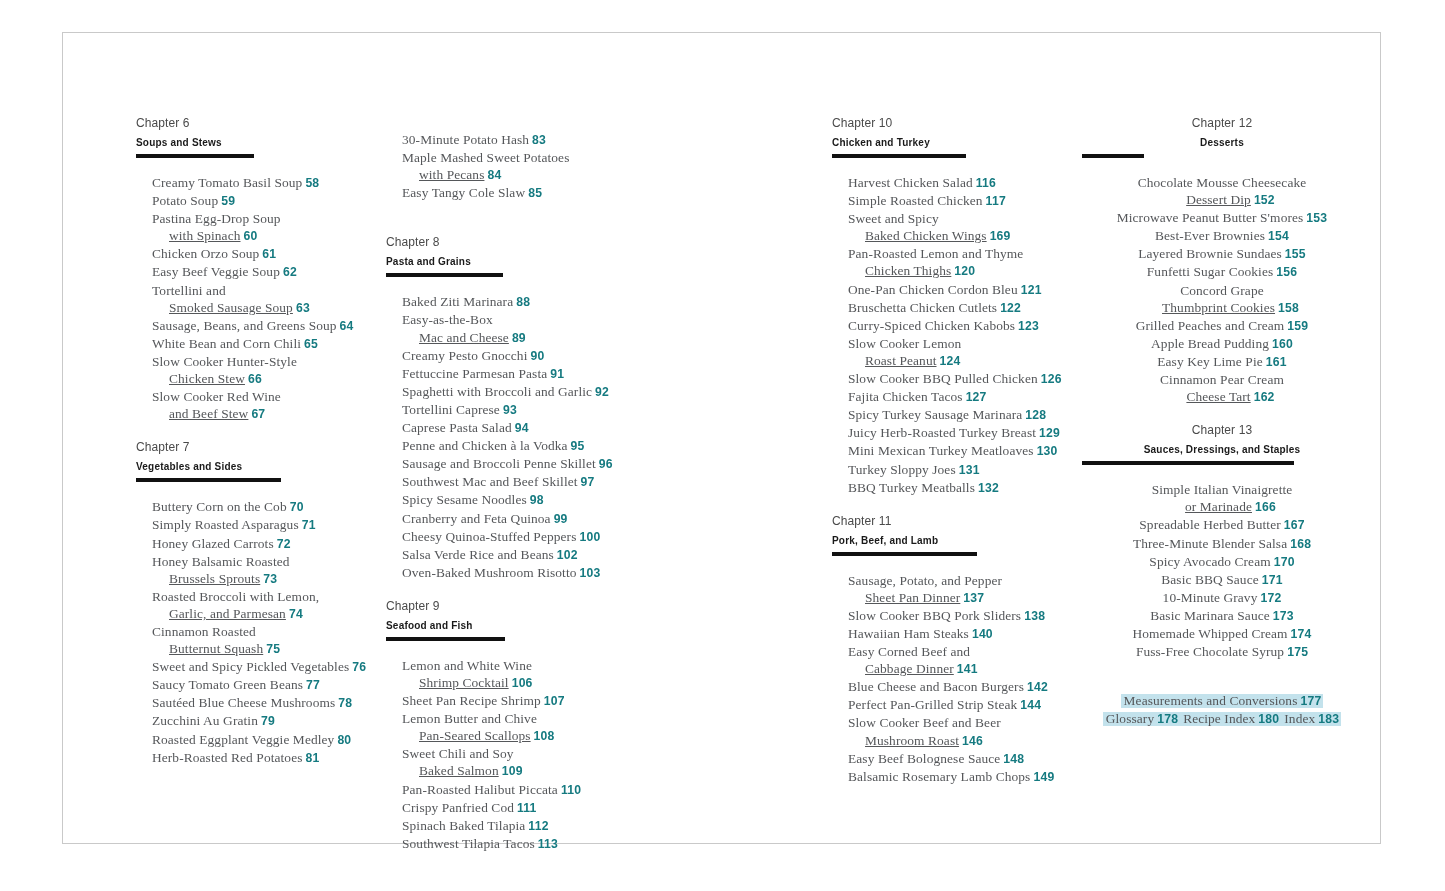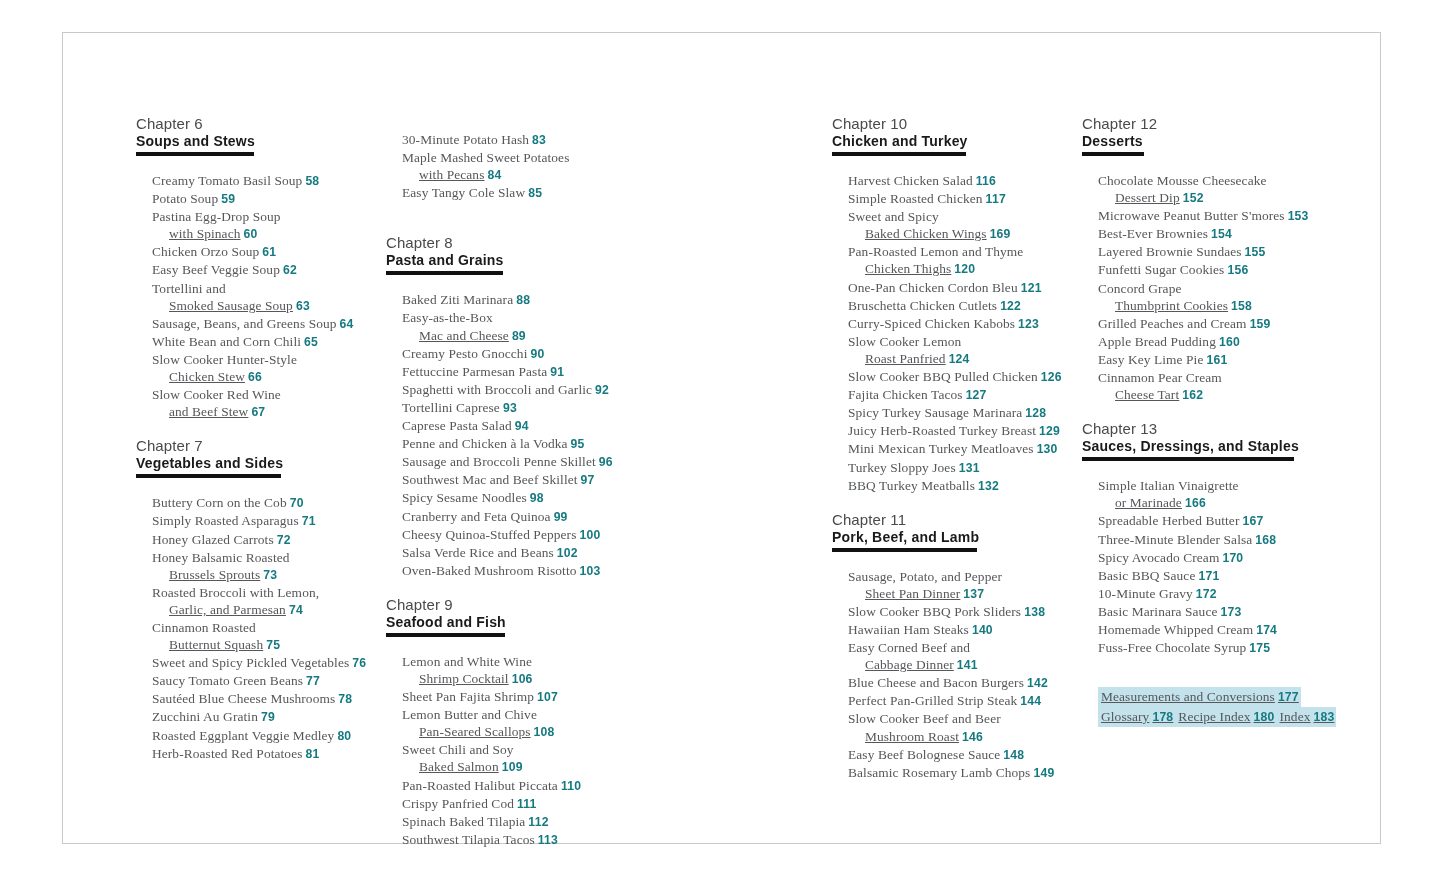--- a/index.html
+++ b/index.html
@@ -33,35 +33,35 @@
     flex-direction: row;
     align-items: flex-start;
   }
   .col {
     position: relative;
     box-sizing: border-box;
   }
   .col-1 { width: 250px; }
   .col-2 { width: 250px; margin-right: 196px; }
   .col-3 { width: 250px; }
-  .col-4 { width: 280px; }
+  .col-4 { width: 280px; text-align: center; }
 
   .chapter-block { margin-bottom: 14px; }
 
   .chapter-kicker {
     font-family: "Liberation Sans", "DejaVu Sans", sans-serif;
-    font-size: 15px;
+    font-size: 12px;
     color: #4a4a4a;
     letter-spacing: 0.1px;
     line-height: 17px;
     margin: 0;
   }
   .chapter-title {
     font-family: "Liberation Sans", "DejaVu Sans", sans-serif;
-    font-size: 14px;
+    font-size: 10px;
     font-weight: bold;
     color: #1a1a1a;
     letter-spacing: 0.2px;
     line-height: 18px;
     margin: 0;
     display: inline-block;
   }
   .chapter-rule {
     height: 4px;
     background: #111111;
@@ -85,22 +85,21 @@
     font-size: 12.2px;
     letter-spacing: 0.2px;
     padding-left: 3px;
   }
 
   .backmatter { margin-top: 30px; }
   .backmatter .entry {
     background: #c3e2ec;
     display: inline-block;
     padding: 0 2px 0 3px;
-    line-height: 19px;
-    text-decoration: underline;
+    line-height: 14px;
   }
   .spacer-gap { height: 16px; }
 </style>
 </head>
 <body>
 
 <div class="page">
   <div class="columns">
     <div class="col col-1">
         <div class="chapter-block">
@@ -170,21 +169,21 @@
             <li class="entry"><span>Salsa Verde Rice and Beans</span><span class="pg">102</span></li>
             <li class="entry"><span>Oven-Baked Mushroom Risotto</span><span class="pg">103</span></li>
           </ul>
         </div>
         <div class="chapter-block">
           <div class="chapter-kicker">Chapter 9</div>
           <div><span class="chapter-title">Seafood and Fish</span></div>
           <div class="chapter-rule" style="width: 119px;"></div>
           <ul class="entries">
             <li class="entry"><span>Lemon and White Wine</span><br><span class="cont">Shrimp Cocktail</span><span class="pg">106</span></li>
-            <li class="entry"><span>Sheet Pan Fajita Shrimp</span><span class="pg">107</span></li>
+            <li class="entry"><span>Sheet Pan Recipe Shrimp</span><span class="pg">107</span></li>
             <li class="entry"><span>Lemon Butter and Chive</span><br><span class="cont">Pan-Seared Scallops</span><span class="pg">108</span></li>
             <li class="entry"><span>Sweet Chili and Soy</span><br><span class="cont">Baked Salmon</span><span class="pg">109</span></li>
             <li class="entry"><span>Pan-Roasted Halibut Piccata</span><span class="pg">110</span></li>
             <li class="entry"><span>Crispy Panfried Cod</span><span class="pg">111</span></li>
             <li class="entry"><span>Spinach Baked Tilapia</span><span class="pg">112</span></li>
             <li class="entry"><span>Southwest Tilapia Tacos</span><span class="pg">113</span></li>
           </ul>
         </div>
       </div>
     <div class="col col-3">
@@ -193,21 +192,21 @@
           <div><span class="chapter-title">Chicken and Turkey</span></div>
           <div class="chapter-rule" style="width: 134px;"></div>
           <ul class="entries">
             <li class="entry"><span>Harvest Chicken Salad</span><span class="pg">116</span></li>
             <li class="entry"><span>Simple Roasted Chicken</span><span class="pg">117</span></li>
             <li class="entry"><span>Sweet and Spicy</span><br><span class="cont">Baked Chicken Wings</span><span class="pg">169</span></li>
             <li class="entry"><span>Pan-Roasted Lemon and Thyme</span><br><span class="cont">Chicken Thighs</span><span class="pg">120</span></li>
             <li class="entry"><span>One-Pan Chicken Cordon Bleu</span><span class="pg">121</span></li>
             <li class="entry"><span>Bruschetta Chicken Cutlets</span><span class="pg">122</span></li>
             <li class="entry"><span>Curry-Spiced Chicken Kabobs</span><span class="pg">123</span></li>
-            <li class="entry"><span>Slow Cooker Lemon</span><br><span class="cont">Roast Panfried</span><span class="pg">124</span></li>
+            <li class="entry"><span>Slow Cooker Lemon</span><br><span class="cont">Roast Peanut</span><span class="pg">124</span></li>
             <li class="entry"><span>Slow Cooker BBQ Pulled Chicken</span><span class="pg">126</span></li>
             <li class="entry"><span>Fajita Chicken Tacos</span><span class="pg">127</span></li>
             <li class="entry"><span>Spicy Turkey Sausage Marinara</span><span class="pg">128</span></li>
             <li class="entry"><span>Juicy Herb-Roasted Turkey Breast</span><span class="pg">129</span></li>
             <li class="entry"><span>Mini Mexican Turkey Meatloaves</span><span class="pg">130</span></li>
             <li class="entry"><span>Turkey Sloppy Joes</span><span class="pg">131</span></li>
             <li class="entry"><span>BBQ Turkey Meatballs</span><span class="pg">132</span></li>
           </ul>
         </div>
         <div class="chapter-block">

